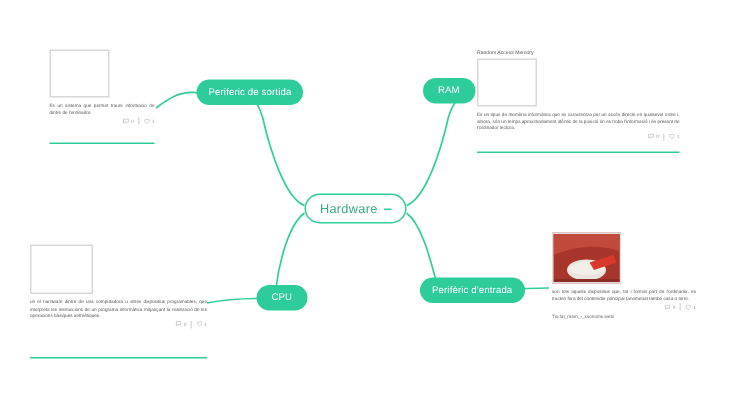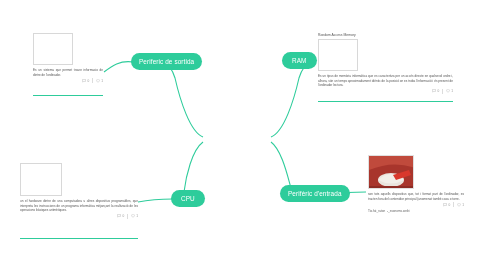--- a/index.html
+++ b/index.html
@@ -130,20 +130,24 @@
 
     <path d="M203 142 C 192 150, 186 176, 184 192 C 183 198, 183 199, 183 199" fill="none" stroke="#2ecc9b" stroke-width="1.1"></path>
 
     <path d="M173 199 C 160 199, 148 200, 138 202" fill="none" stroke="#2ecc9b" stroke-width="1.1"></path>
 
     <path d="M271 142 C 282 150, 288 178, 291 188 C 293 193, 295 194, 297 194" fill="none" stroke="#2ecc9b" stroke-width="1.1"></path>
 
     <path d="M332 194 C 346 192, 356 192, 366 192" fill="none" stroke="#2ecc9b" stroke-width="1.1"></path>
   </svg>
 
+  <div class="center-node">
+    <span class="label">Hardware</span>
+    <span class="dash"></span>
+  </div>
 
   <div class="pill" style="left:131px; top:53px;">
     <span>Periferic de sortida</span>
   </div>
 
   <div class="pill" style="left:282px; top:52px; padding:0 10px;">
     <span>RAM</span>
   </div>
 
   <div class="pill" style="left:171px; top:190px; padding:0 10px;">

